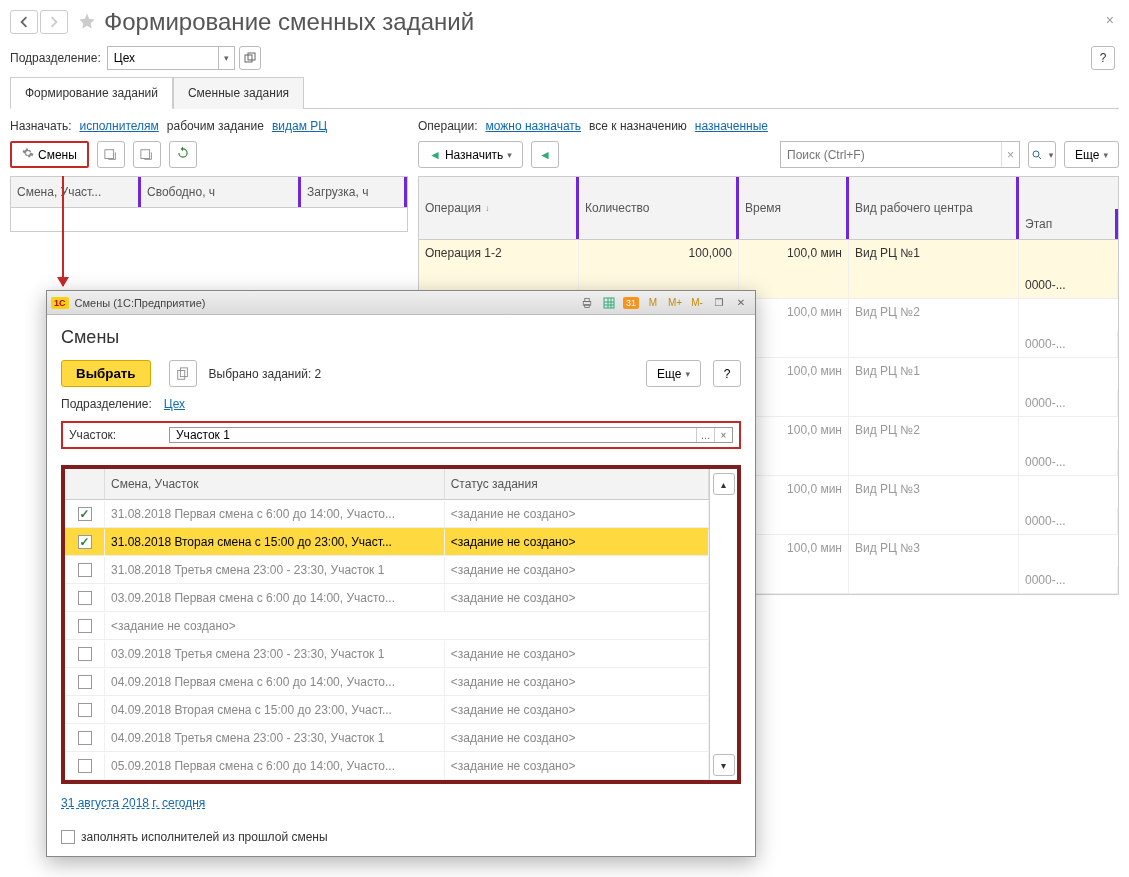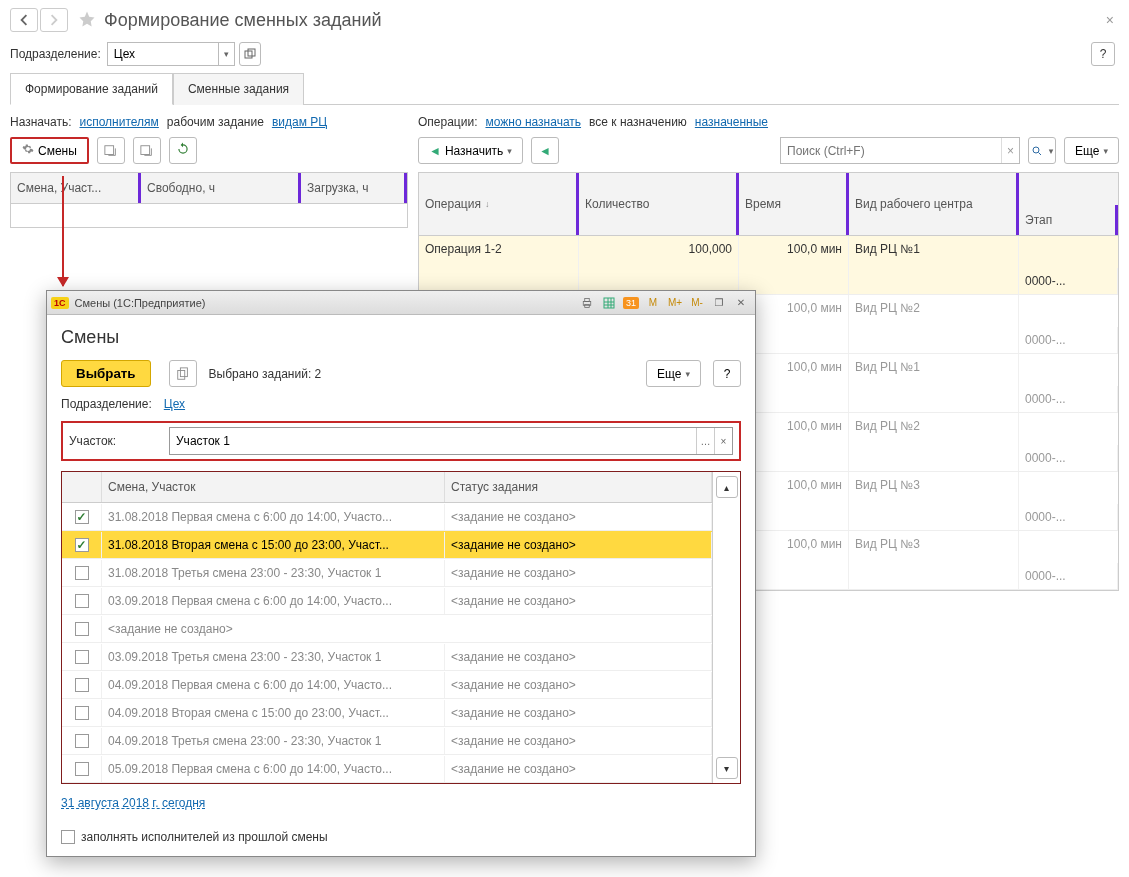--- a/index.html
+++ b/index.html
@@ -22,21 +22,21 @@
   .nav-btn {
     width: 28px; height: 24px;
     border: 1px solid #ccc;
     background: #fff;
     margin-right: 2px;
     display: flex; align-items: center; justify-content: center;
     border-radius: 3px;
   }
   .nav-btn svg { width: 12px; height: 12px; }
   .star-icon { margin: 0 8px; color: #ccc; }
-  .page-title { font-size: 18px; color: #555; }
+  .page-title { font-size: 24px; color: #555; }
   .close-x { position: absolute; right: 15px; top: 12px; color: #999; font-size: 14px; cursor: pointer;}
   .row { display: flex; align-items: center; padding: 6px 10px; }
   .label { margin-right: 6px; }
   .dropdown-field {
     display: flex; align-items: center;
     border: 1px solid #bbb; height: 24px;
     background: #fff;
   }
   .dropdown-field input {
     border: none; outline: none; padding: 0 6px; font-size: 12px; width: 110px;
@@ -141,24 +141,24 @@
   .modal-body h2 { margin: 0 0 12px; font-size: 18px; font-weight: normal;}
   .select-btn {
     background: #ffd940; border: 1px solid #d4a700; font-weight: bold;
     height: 27px; padding: 0 14px; border-radius: 3px; cursor:pointer;
   }
   .copy-btn {
     width: 28px; height: 27px; border:1px solid #bbb; border-radius:3px;
     display:inline-flex;align-items:center;justify-content:center; margin-left:6px;
   }
   .highlight-box { border: 2px solid #c62828; padding: 4px 6px; display:flex; align-items:center; gap:10px;}
-  .field-input { display:flex; border:1px solid #999; height:28px; flex:1;justify-content:center; }
+  .field-input { display:flex; border:1px solid #999; height:16px; flex:1;justify-content:center; }
   .field-input input { border:none; outline:none; flex:1; padding:0 6px; font-size:12px;}
   .field-input .mini-btn { width:18px; border-left:1px solid #ccc; display:flex;align-items:center;justify-content:center; font-size:10px; color:#666;}
-  .modal-table { margin-top: 10px; border:1px solid #7f1d1d; display:flex;justify-content:space-between;}
+  .modal-table { margin-top: 16px; border:4px solid #7f1d1d; display:flex;justify-content:space-between;}
   .modal-table-main{ flex:1; }
   .modal-table .thead { display:flex; }
   .modal-table .th { border-right:1px solid #ddd; }
   .mth-chk { width:40px; }
   .mth-shift { flex: 1.3; }
   .mth-status { flex: 1; }
   .modal-table .tbody .tr { display:flex; align-items:center; min-height:28px;}
   .modal-table .td { padding:6px; }
   .mtd-chk { width:40px; display:flex;justify-content:center;}
   .mtd-shift { flex:1.3; }

